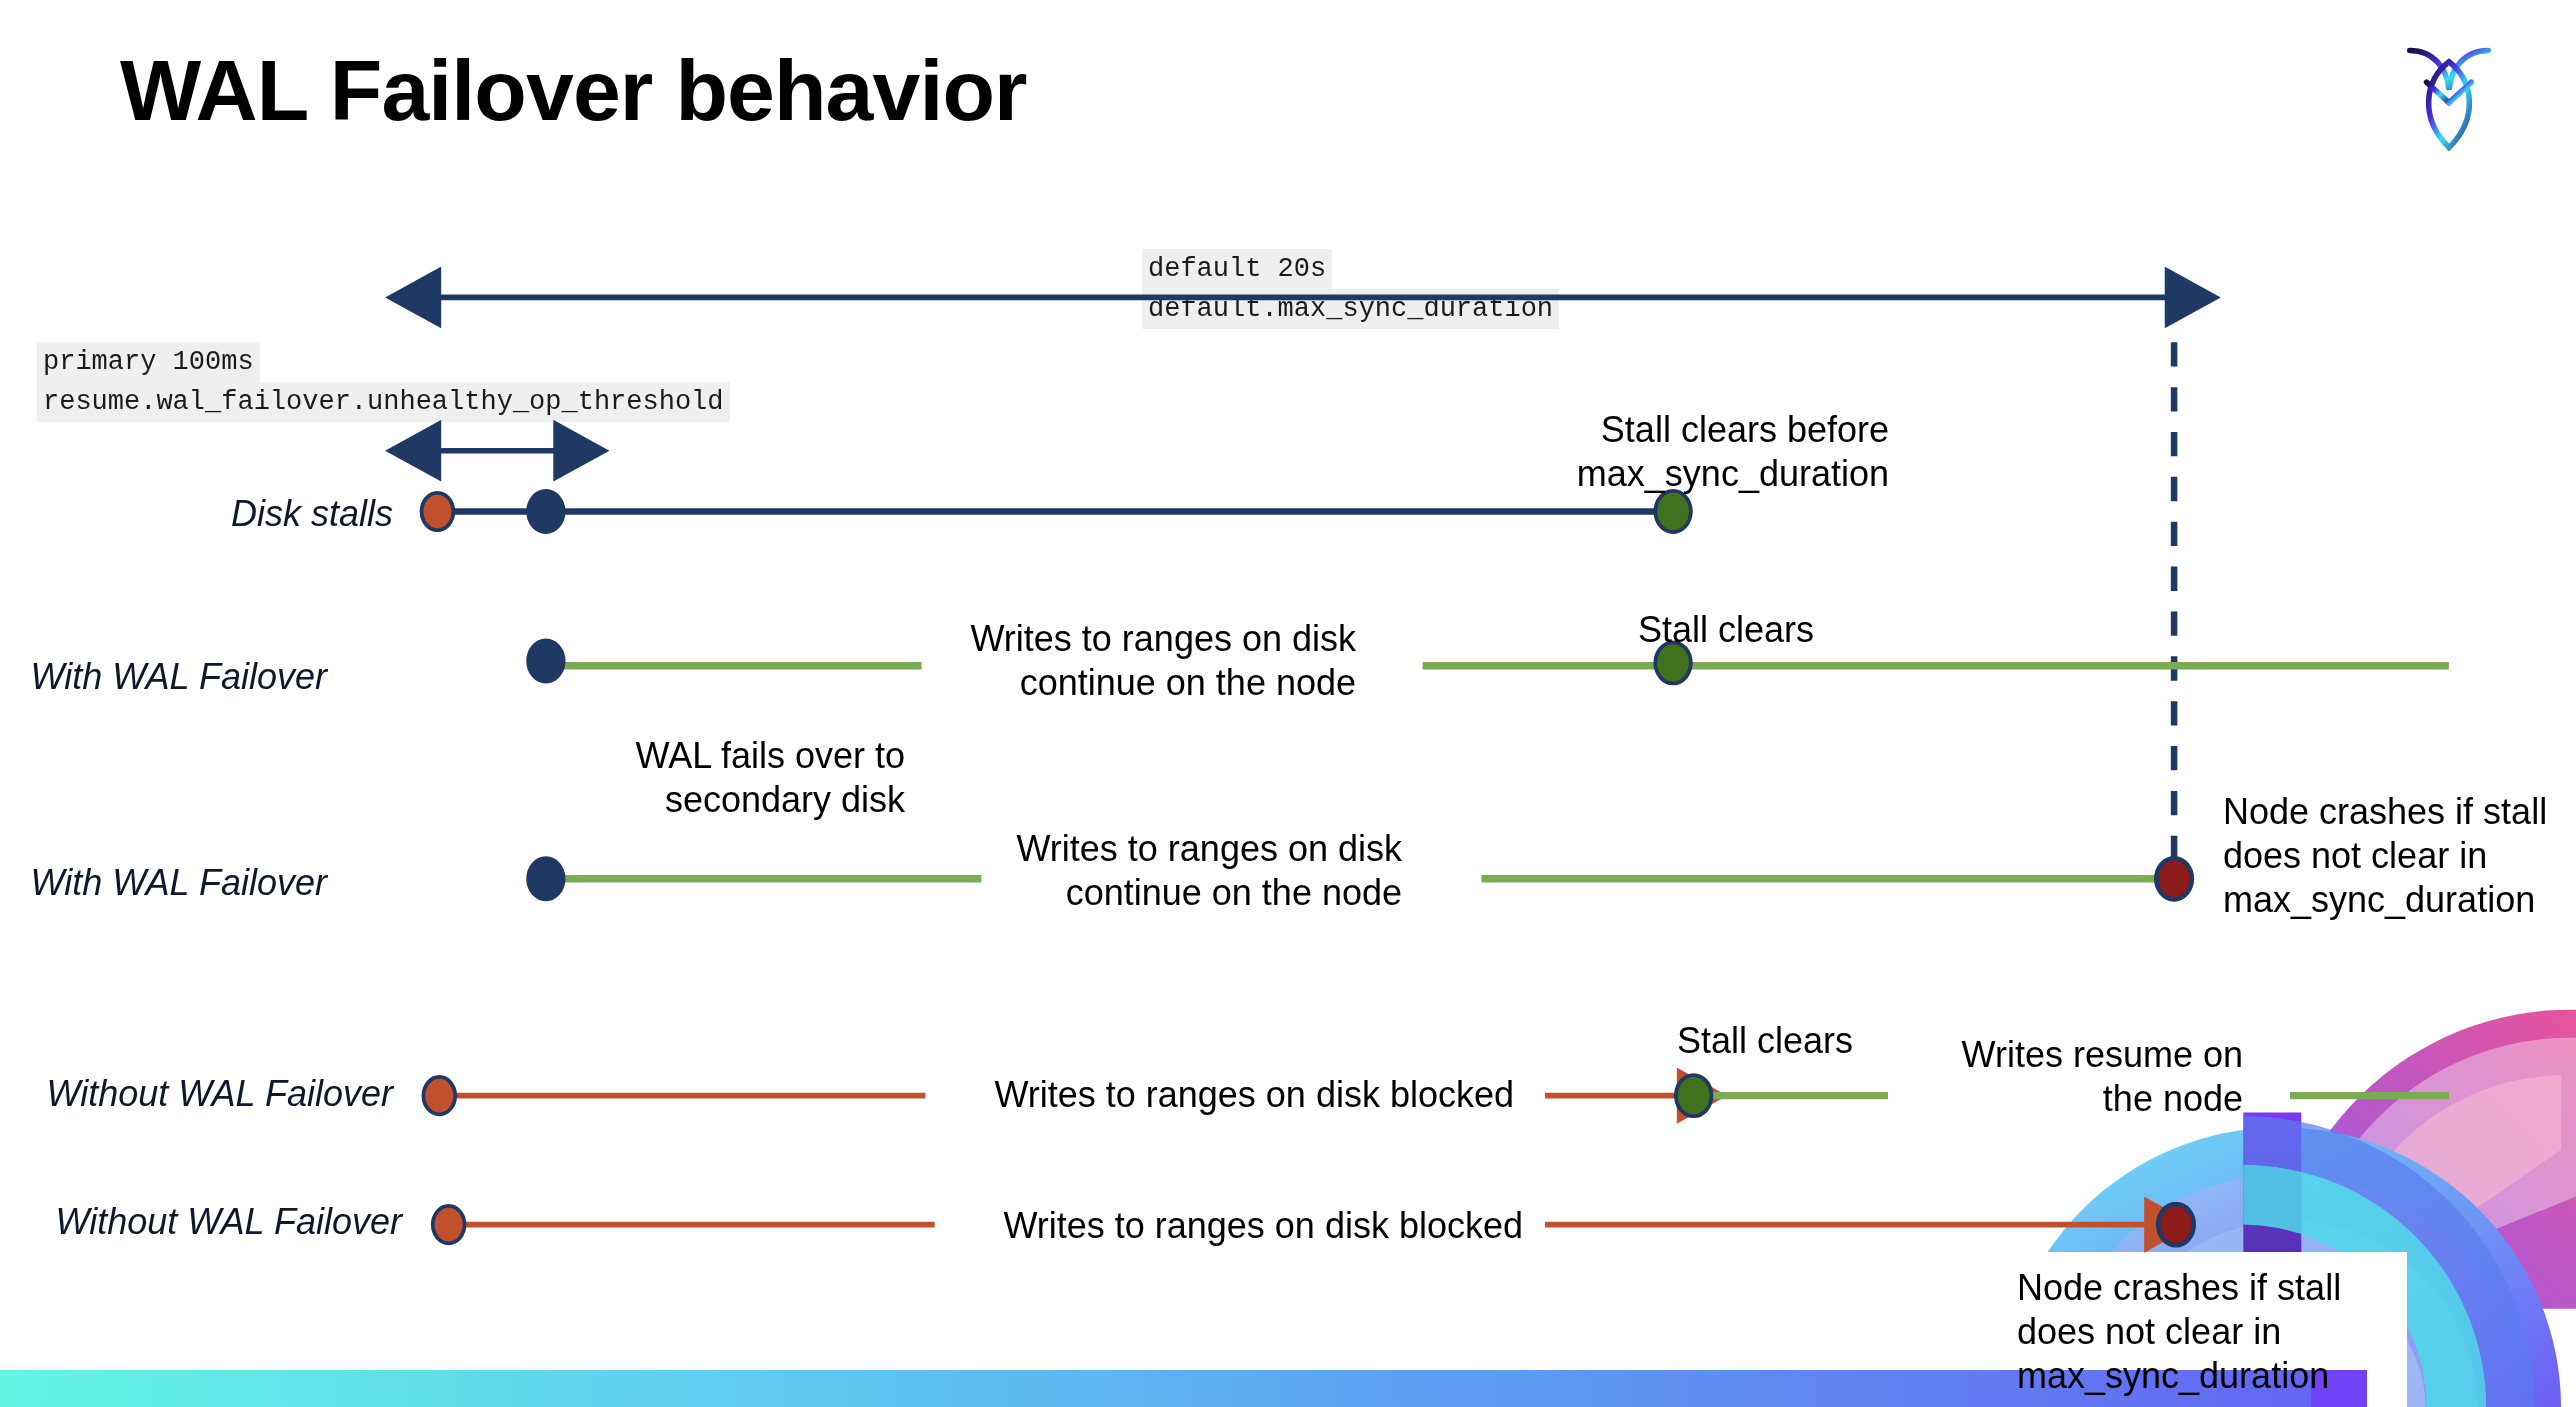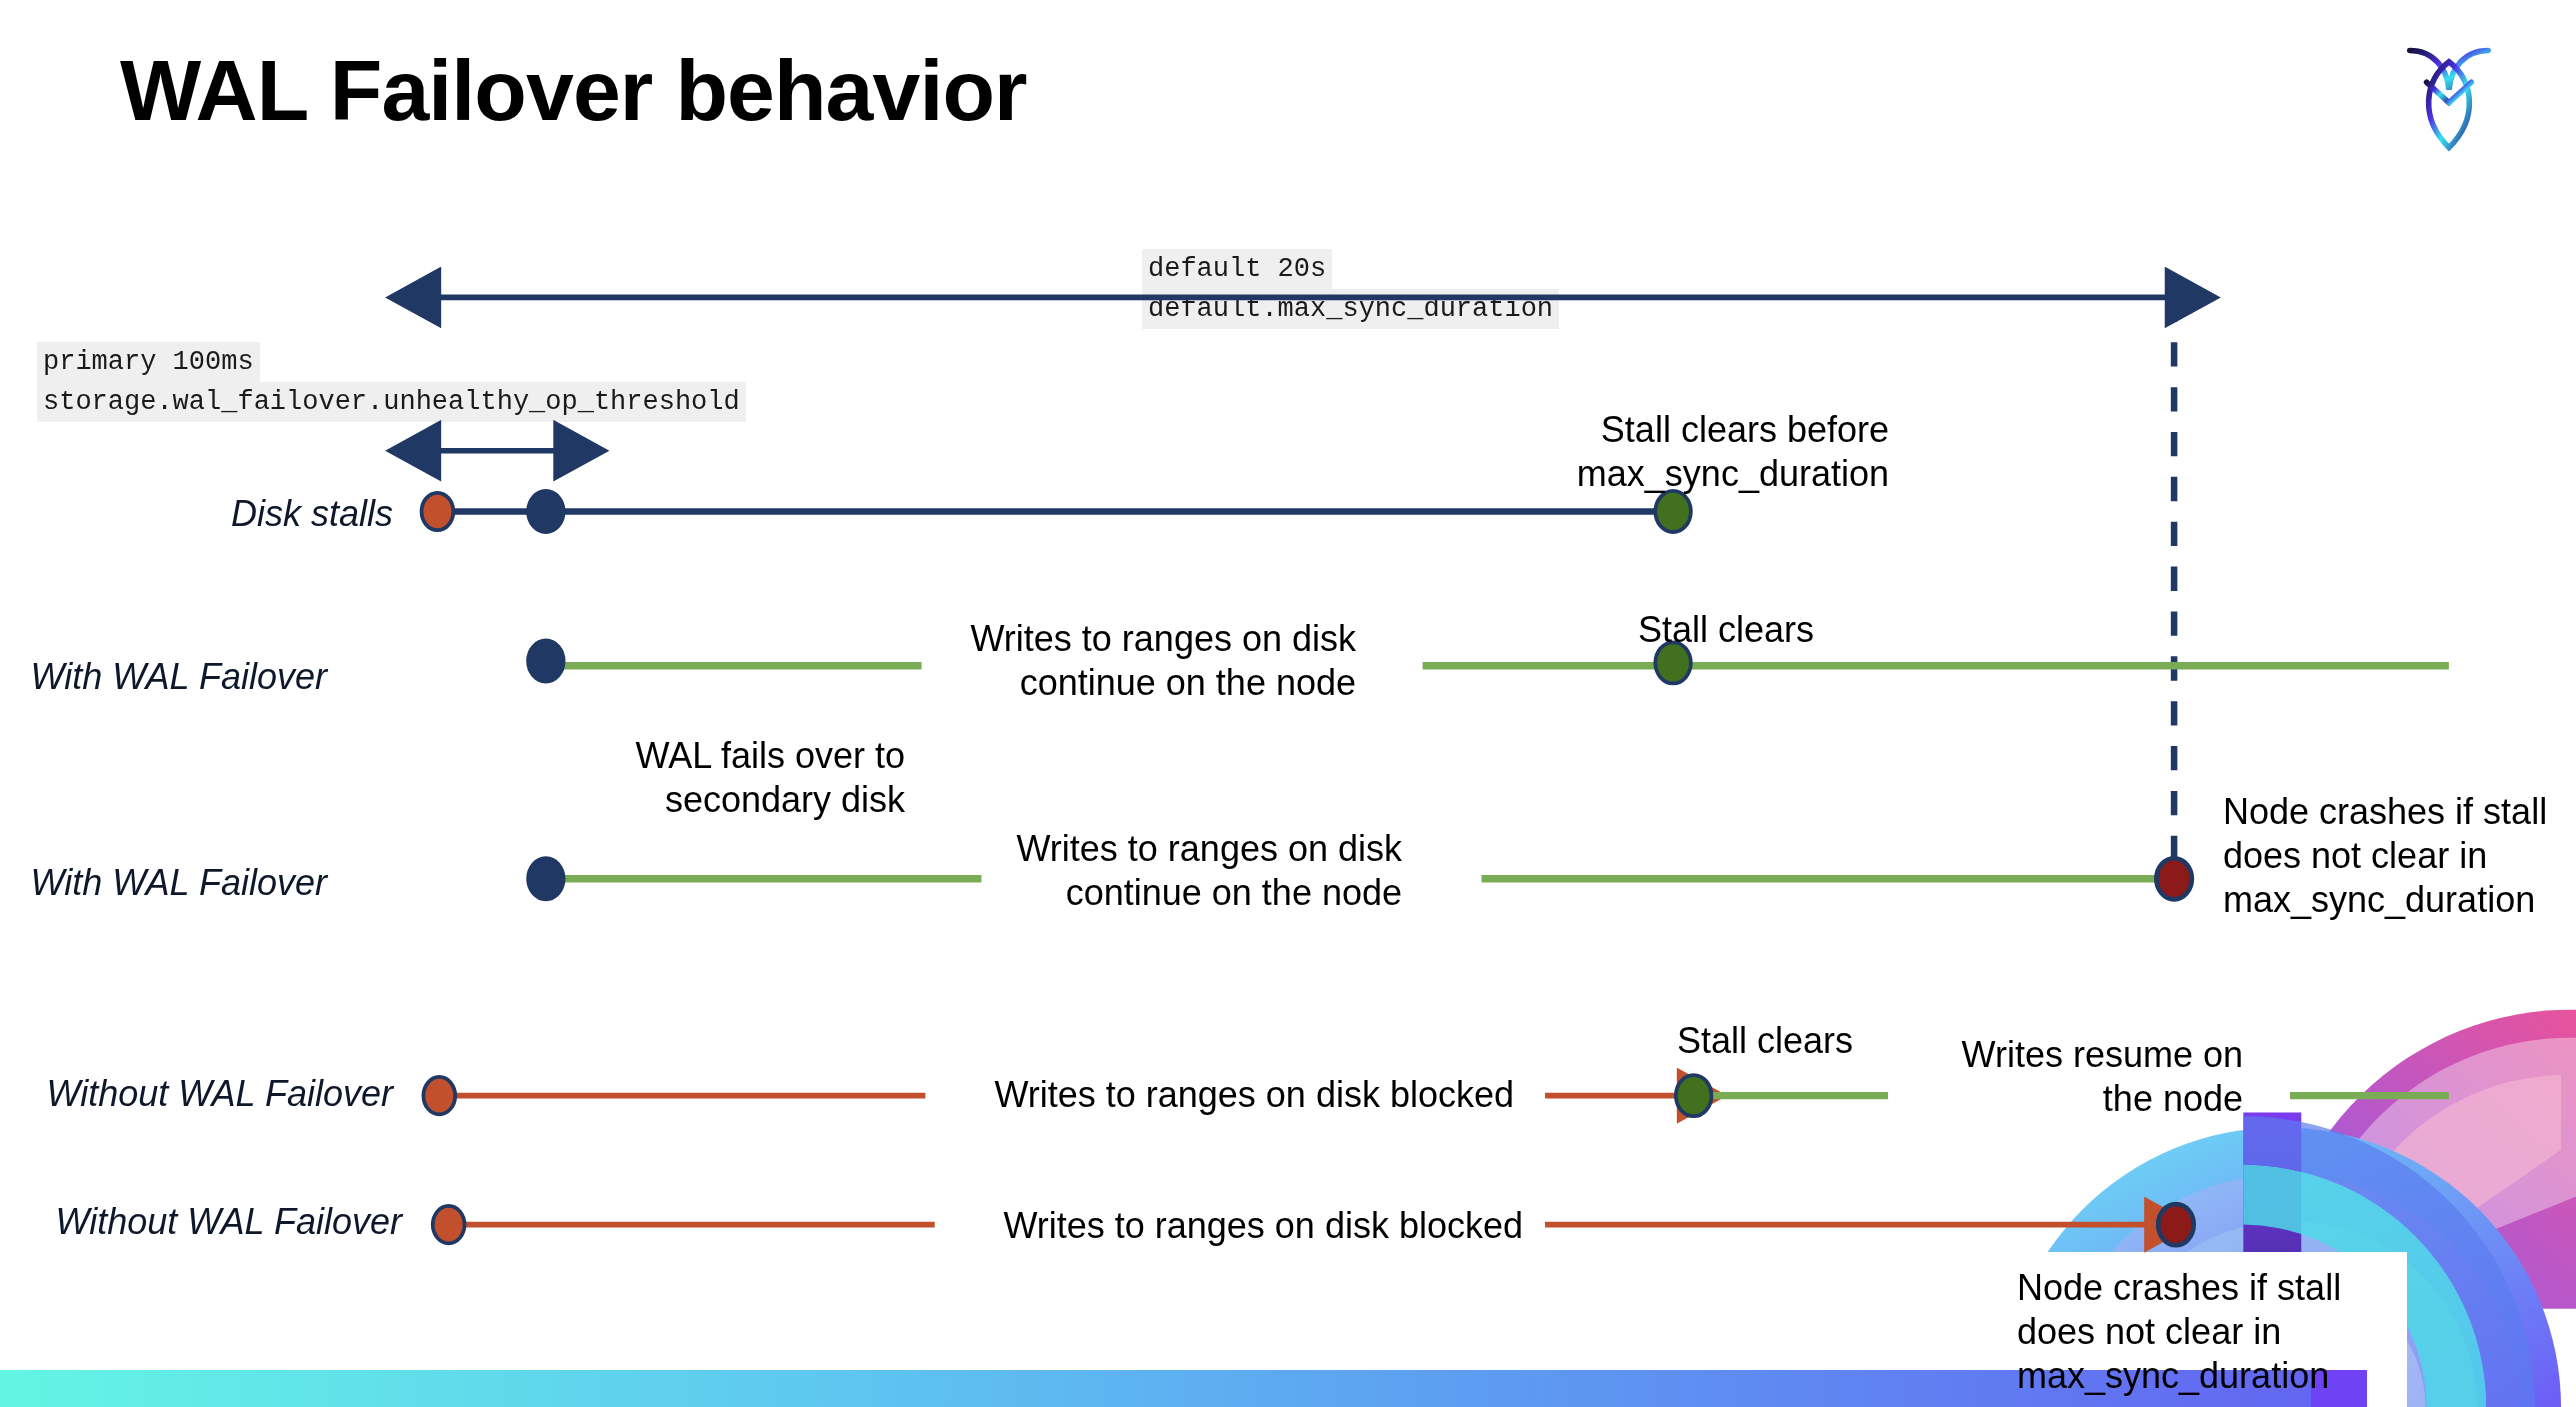--- a/index.html
+++ b/index.html
@@ -136,21 +136,21 @@
     </svg>
   </div>
 
   <div class="code" style="left:1142px;top:249px;">
     <span>default 20s</span><br>
     <span>default.max_sync_duration</span>
   </div>
 
   <div class="code" style="left:37px;top:342px;">
     <span>primary 100ms</span><br>
-    <span>storage.wal_failover.unhealthy_op_threshold</span>
+    <span>resume.wal_failover.unhealthy_op_threshold</span>
   </div>
 
   <div class="rowlabel" style="left:0px;top:493px;width:393px;">Disk stalls</div>
   <div class="rowlabel" style="left:0px;top:656px;width:327px;">With WAL Failover</div>
   <div class="rowlabel" style="left:0px;top:862px;width:327px;">With WAL Failover</div>
   <div class="rowlabel" style="left:0px;top:1073px;width:393px;">Without WAL Failover</div>
   <div class="rowlabel" style="left:0px;top:1201px;width:402px;">Without WAL Failover</div>
 
   <svg id="diagram" viewBox="0 0 2756 1506" xmlns="http://www.w3.org/2000/svg">
     <defs>

